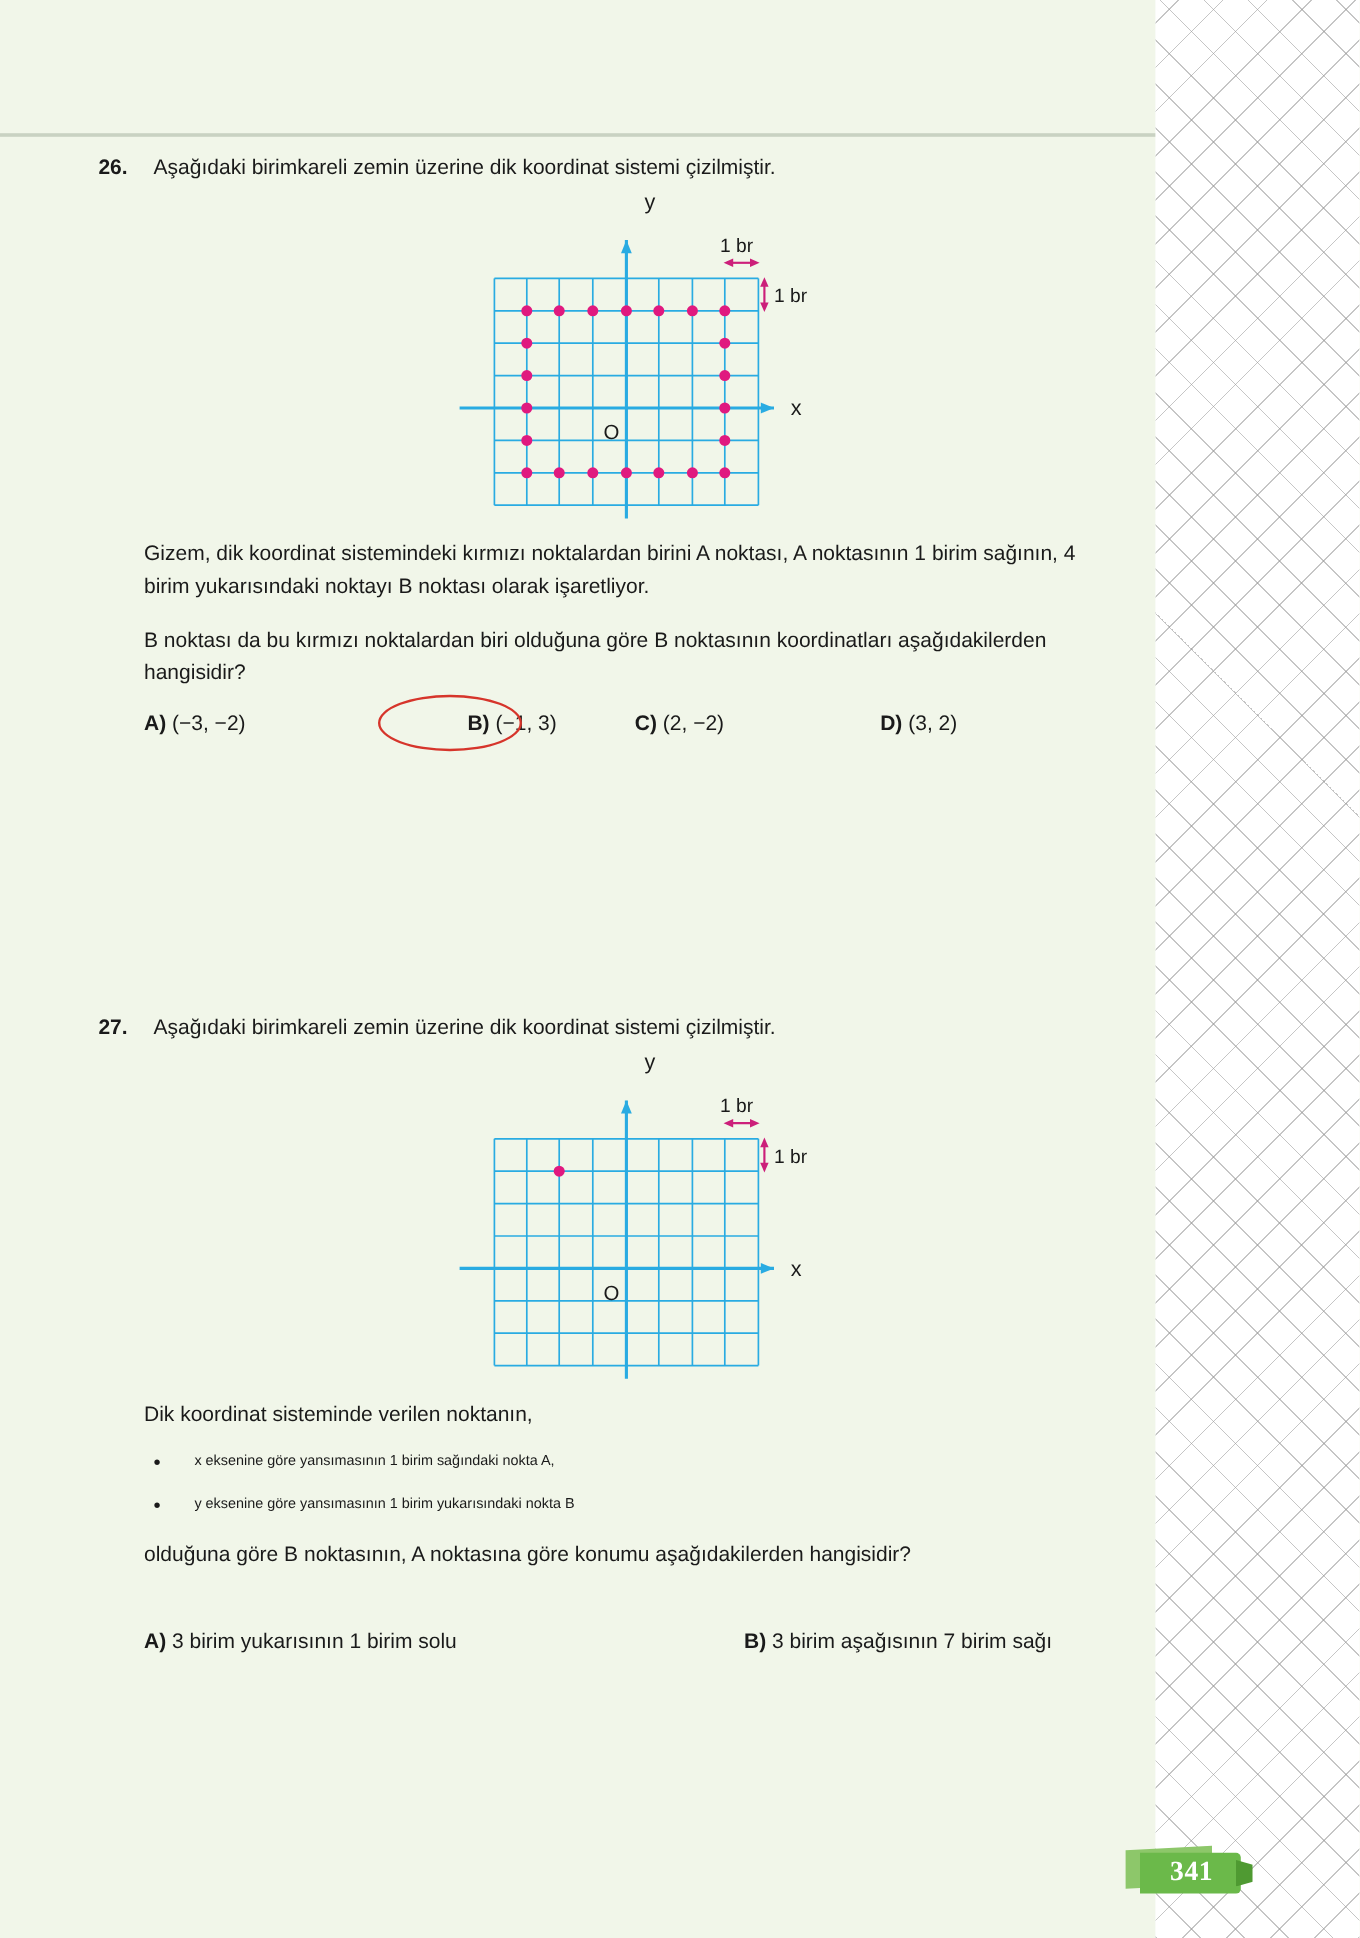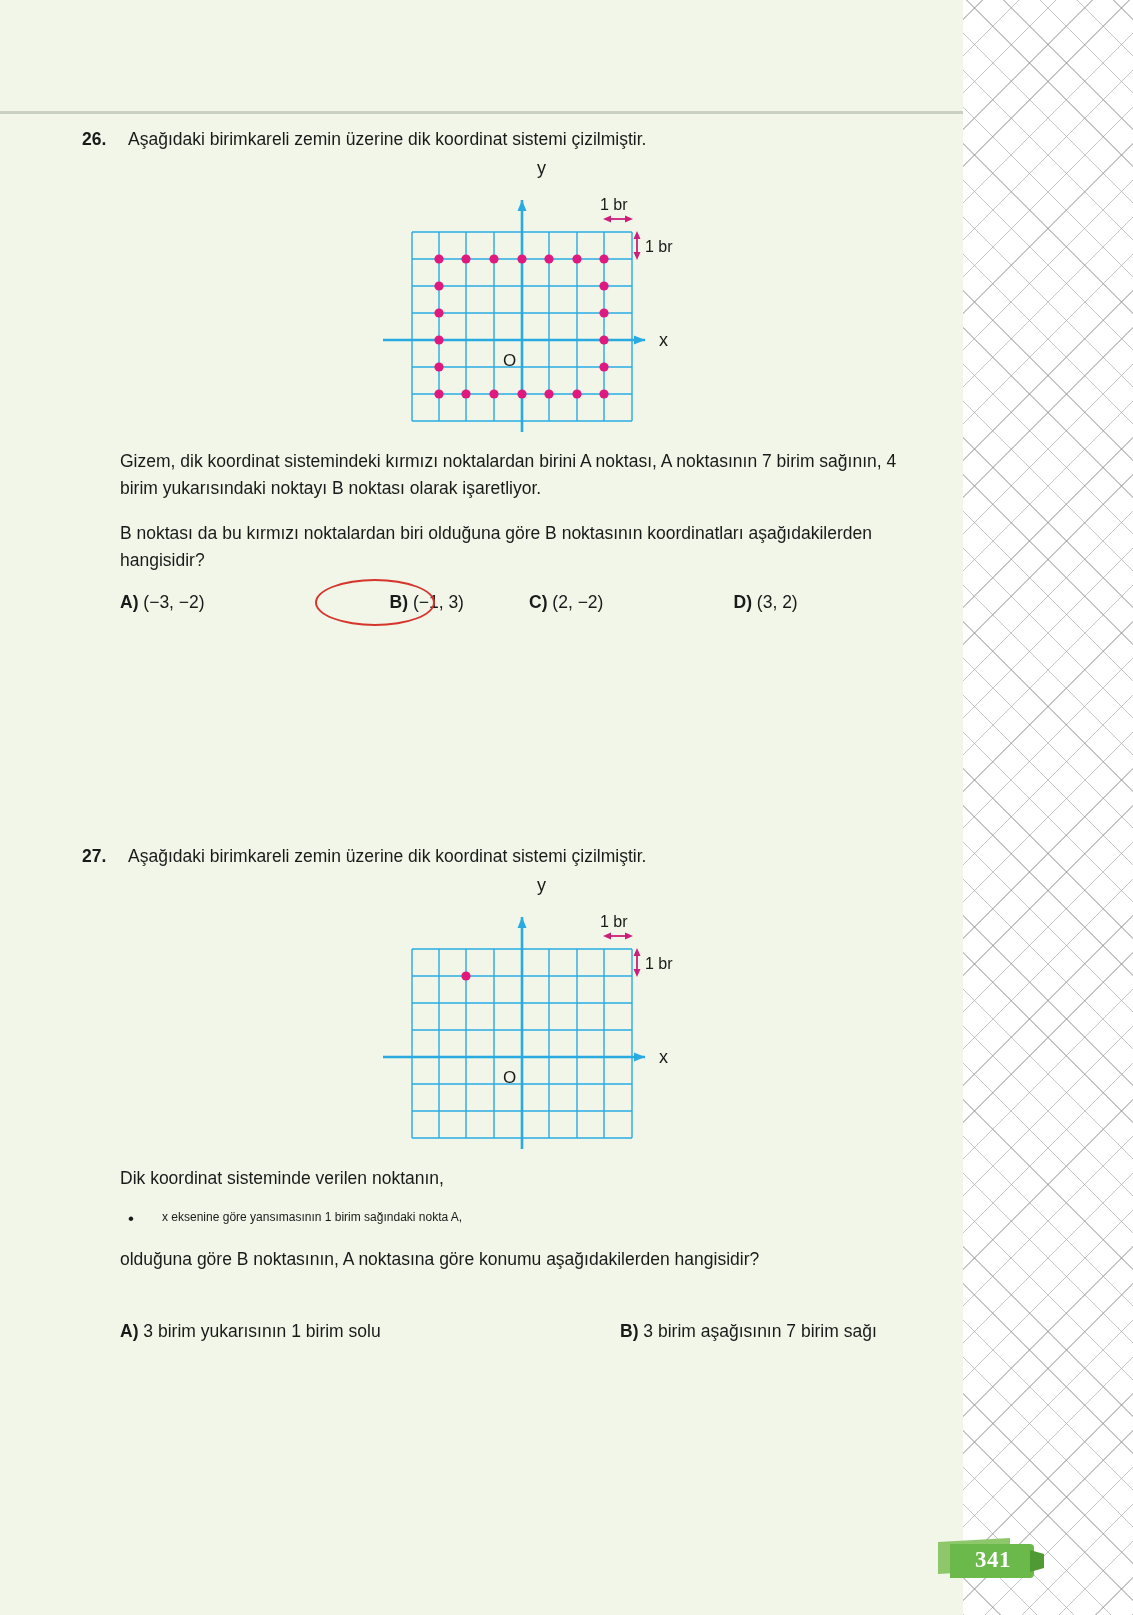--- a/index.html
+++ b/index.html
@@ -282,21 +282,21 @@
 
         <text x="537" y="22" font-family="Liberation Sans, sans-serif" font-size="18" fill="#1a1a1a">y</text>
         <text x="659" y="194" font-family="Liberation Sans, sans-serif" font-size="18" fill="#1a1a1a">x</text>
         <text x="503" y="214" font-family="Liberation Sans, sans-serif" font-size="17" fill="#1a1a1a">O</text>
         <text x="600" y="58" font-family="Liberation Sans, sans-serif" font-size="16" fill="#1a1a1a">1 br</text>
         <text x="645" y="100" font-family="Liberation Sans, sans-serif" font-size="16" fill="#1a1a1a">1 br</text>
       </svg>
     </div>
 
     <div class="prose">
-      <p>Gizem, dik koordinat sistemindeki kırmızı noktalardan birini A noktası, A noktasının 7 birim sağının, 4 birim yukarısındaki noktayı B noktası olarak işaretliyor.</p>
+      <p>Gizem, dik koordinat sistemindeki kırmızı noktalardan birini A noktası, A noktasının 1 birim sağının, 4 birim yukarısındaki noktayı B noktası olarak işaretliyor.</p>
       <p>B noktası da bu kırmızı noktalardan biri olduğuna göre B noktasının koordinatları aşağıdakilerden hangisidir?</p>
     </div>
 
     <div class="options-row four-col">
       <div class="opt">
         <span class="tag">A)</span>
         <span class="val">(−3, −2)</span>
       </div>
       <div class="opt opt-center">
         <span class="circle-mark" id="q26-circle"></span>
@@ -372,20 +372,21 @@
         <text x="645" y="100" font-family="Liberation Sans, sans-serif" font-size="16" fill="#1a1a1a">1 br</text>
       </svg>
     </div>
 
     <div class="prose">
       <p>Dik koordinat sisteminde verilen noktanın,</p>
     </div>
 
     <ul class="bullets">
       <li>x eksenine göre yansımasının 1 birim sağındaki nokta A,</li>
+      <li>y eksenine göre yansımasının 1 birim yukarısındaki nokta B</li>
     </ul>
 
     <div class="prose">
       <p>olduğuna göre B noktasının, A noktasına göre konumu aşağıdakilerden hangisidir?</p>
     </div>
 
     <div class="options-row two-col">
       <div class="opt-line">
         <div class="opt">
           <span class="tag">A)</span>

